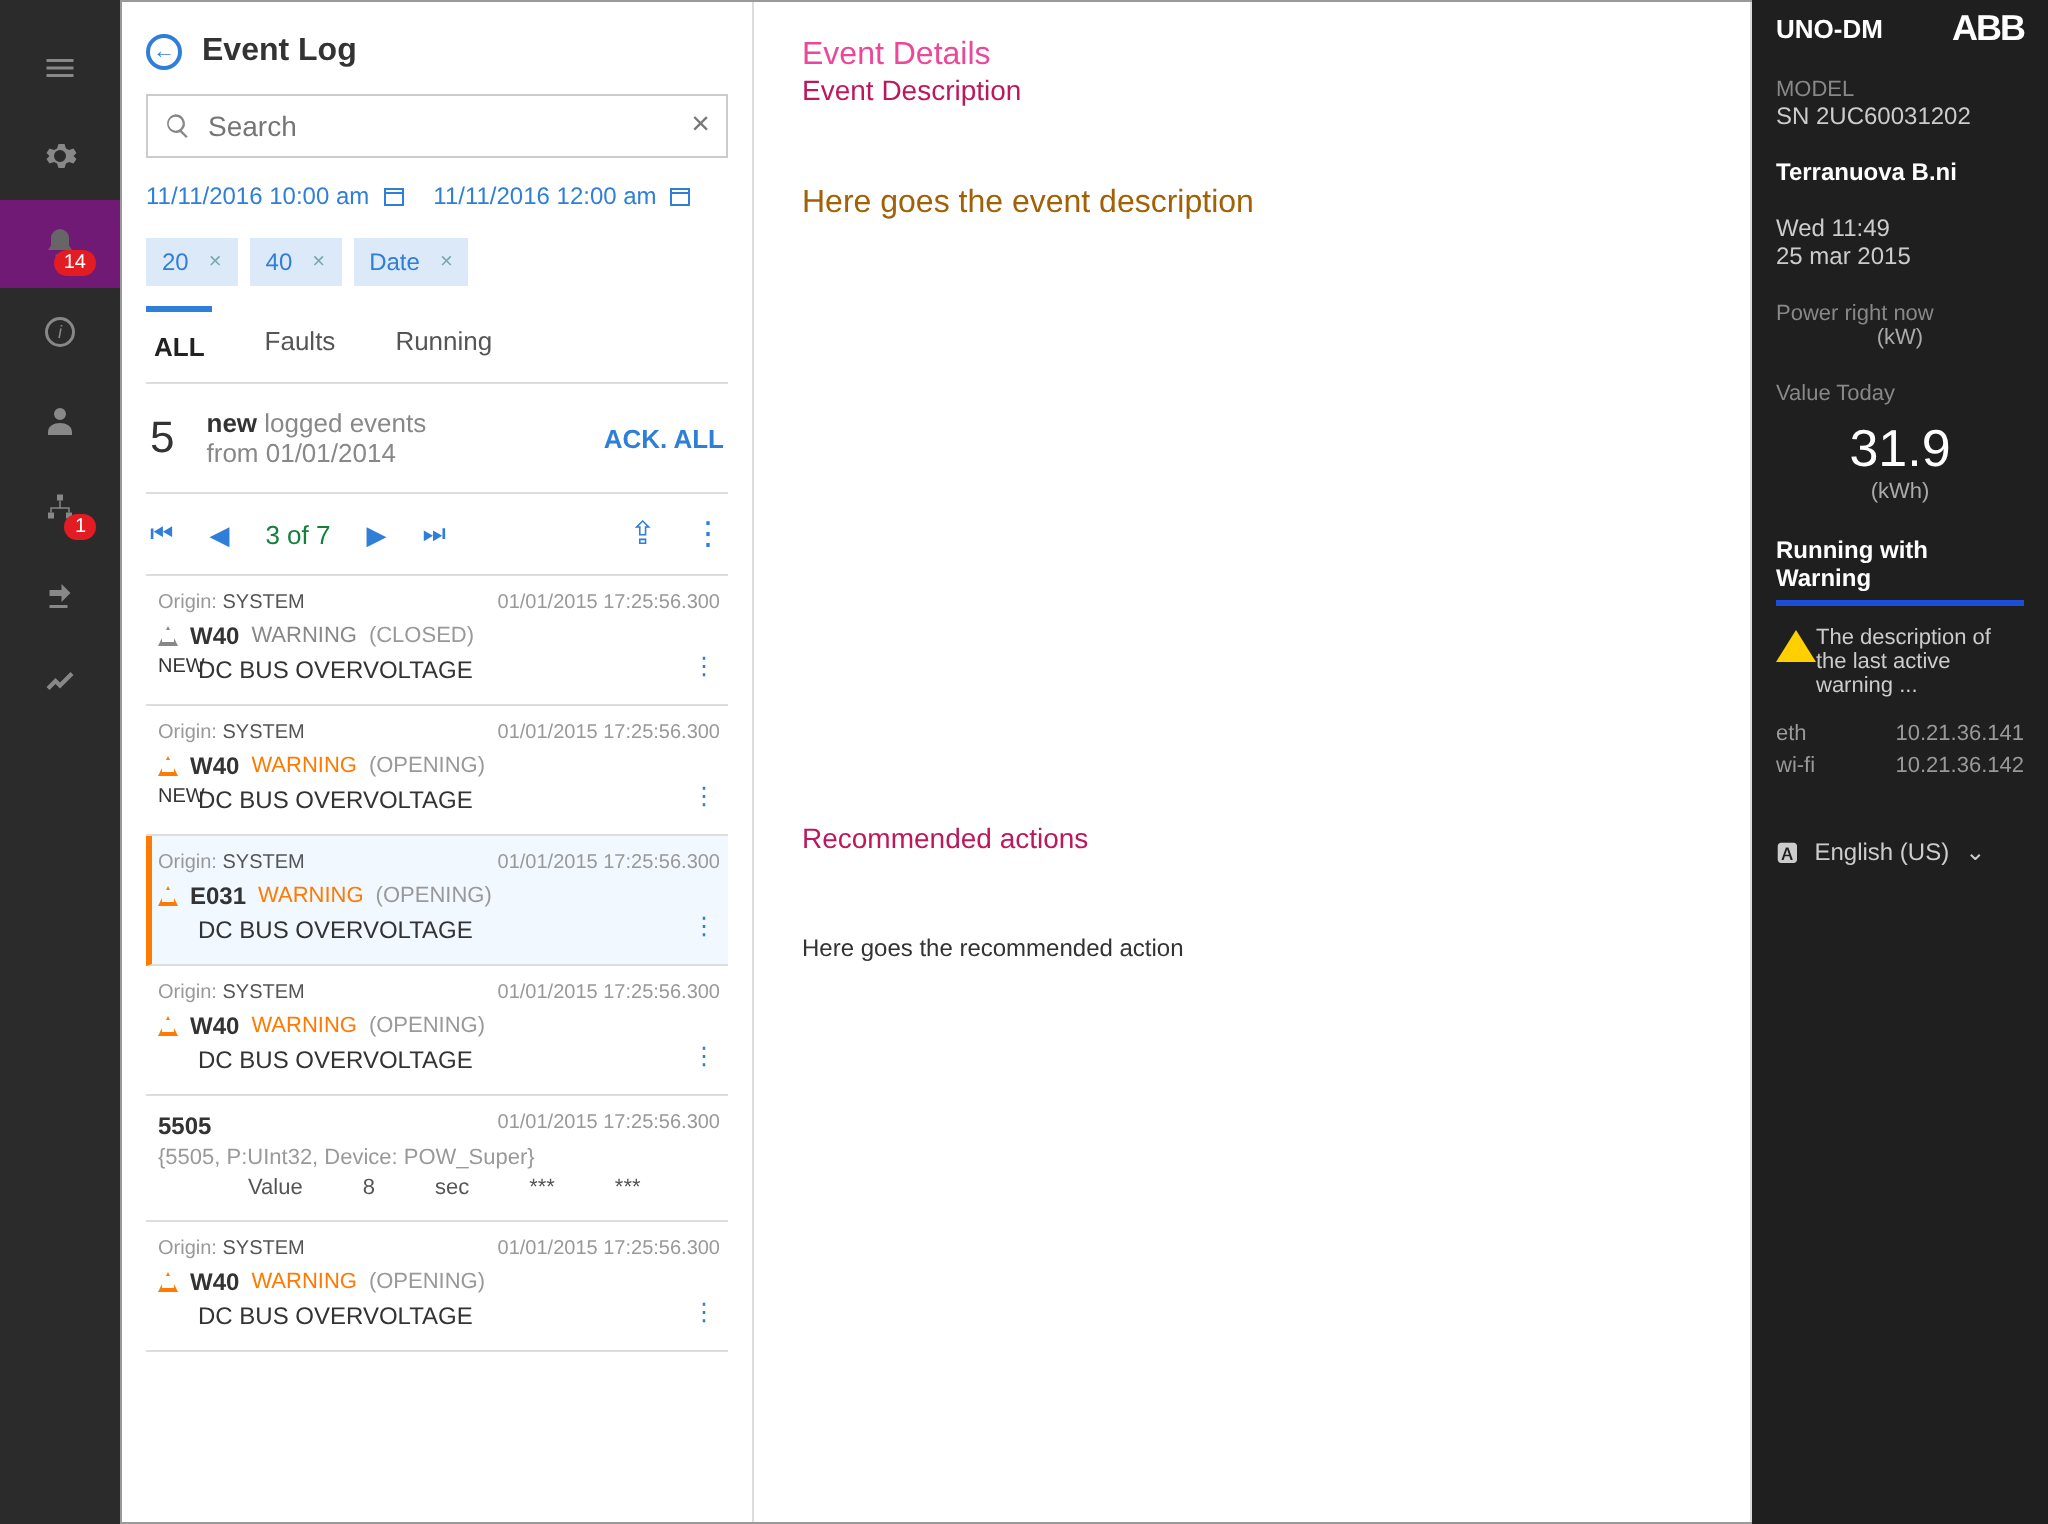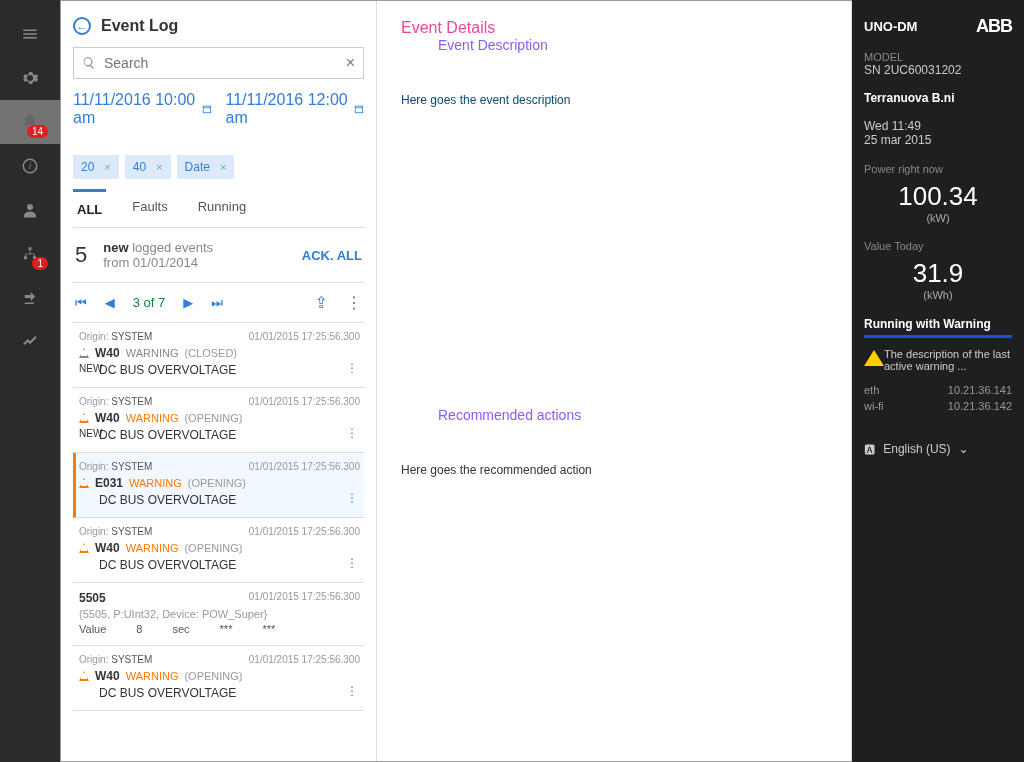--- a/index.html
+++ b/index.html
@@ -2,36 +2,36 @@
 <html><head>
 <meta charset="utf-8">
 <style>
 * { margin:0; padding:0; box-sizing:border-box; font-family:Arial,Helvetica,sans-serif; }
 body { background:#333; width:1024px; height:762px; overflow:hidden; }
 .app { display:flex; height:762px; }
 
 
 .rail { width:60px; background:#2b2b2b; display:flex; flex-direction:column; align-items:center; padding-top:12px; }
 .rail-item { width:60px; height:44px; display:flex; align-items:center; justify-content:center; position:relative; cursor:pointer; }
-.rail-item.active { background:#737373; }
+.rail-item.active { background:#701a75; }
 .rail-item svg { width:18px; height:18px; fill:#888; }
 .badge { position:absolute; bottom:6px; right:12px; background:#e31b23; color:#fff; font-size:10px; border-radius:8px; padding:1px 5px; }
 
 
 .main { flex:1; background:#fff; display:flex; border:1px solid #999; border-right:none; }
 
 
 .col-log { width:316px; border-right:1px solid #ddd; padding:16px 12px 0 12px; display:flex; flex-direction:column; }
 .col-log h2 { font-size:16px; font-weight:600; color:#333; display:flex; align-items:center; margin-bottom:12px; }
 .back-ico { width:18px; height:18px; border:2px solid #2f7ed8; border-radius:50%; display:inline-flex; align-items:center; justify-content:center; margin-right:10px; color:#2f7ed8; font-size:11px; }
 .search { display:flex; align-items:center; border:1px solid #ccc; padding:6px 8px; margin-bottom:12px; }
 .search svg{ width:14px;height:14px;fill:#888; margin-right:8px;}
 .search input{ flex:1; border:none; outline:none; font-size:14px; color:#888; }
 .search .x{ color:#777; font-size:16px; cursor:pointer; }
-.date-row{ display:flex; gap:14px; font-size:16px; color:#2f7ed8; margin-bottom:28px;}
+.date-row{ display:flex; gap:14px; font-size:12px; color:#2f7ed8; margin-bottom:14px;}
 .date-row span{ display:flex; align-items:center; gap:6px; cursor:pointer;}
 .cal{ width:12px;height:12px; fill:#2f7ed8;}
 .chips{ display:flex; gap:6px; margin-bottom:10px;}
 .chip{ background:#dce9f8; color:#2f7ed8; font-size:12px; padding:5px 8px; display:flex; align-items:center; gap:10px; cursor:pointer;}
 .chip .cx{ color:#7aa; font-size:11px; }
 .tabs{ display:flex; gap:22px; border-bottom:1px solid #ddd; font-size:13px; color:#555; }
 .tab{ padding:10px 4px; cursor:pointer; }
 .tab.active{ border-top:3px solid #2f7ed8; font-weight:700; color:#222; }
 .summary{ display:flex; align-items:center; justify-content:space-between; padding:12px 2px; border-bottom:1px solid #ddd;}
 .summary .big{ font-size:22px; font-weight:300; color:#333; margin-right:8px;}
@@ -55,31 +55,31 @@
 .wcode{ font-weight:700; }
 .wtype{ font-weight:400; color:#888; font-size:11px;}
 .wtype.orange{ color:#ff7a00;}
 .state{ color:#999; font-size:11px;}
 .evt .kb{ position:absolute; right:6px; bottom:12px; color:#2f7ed8; font-size:12px; cursor:pointer;}
 .evt .kb::after{content:"⋮";}
 .datarow{ border-bottom:1px solid #ddd; padding:8px 4px 10px 6px; font-size:11px;}
 .datarow .r1{ display:flex; justify-content:space-between; color:#333; font-size:12px;}
 .datarow .r1 .ts{ color:#999; font-size:10px;}
 .datarow .r2{ color:#999; font-size:11px; margin:3px 0;}
-.datarow .r3{ display:flex; gap:30px; font-size:11px; color:#555;}
+.datarow .r3{ display:flex; gap:30px; font-size:11px; color:#555;margin-left:45px;}
 
 
 .col-det{ flex:1; padding:18px 24px; border-right:1px solid #ddd; }
 .col-det h2{ font-size:16px; font-weight:400; color:#ec4899; }
-.sect-title{ font-size:14px; color:#8b5cf6; margin-bottom:40px;margin-left:37px;}
-.sect-body{ font-size:12px; color:#0c4a6e; margin-bottom:300px;}
+.sect-title{ font-size:14px; color:#be185d; margin-bottom:40px;}
+.sect-body{ font-size:16px; color:#a16207; margin-bottom:300px;}
 .sect-body2{ font-size:12px; color:#333;}
 
 
-.panel{ width:172px; background:#1f1f1f; color:#ccc; padding:16px 12px; font-size:12px; position:relative;}
+.panel{ width:148px; background:#1f1f1f; color:#ccc; padding:4px 12px; font-size:12px; position:relative;}
 .panel .brand{ display:flex; justify-content:space-between; align-items:center; margin-bottom:14px;}
 .panel .brand b{ color:#fff; font-size:13px;}
 .logo{ color:#fff; font-weight:900; font-size:18px; letter-spacing:-1px;}
 .lbl{ color:#888; font-size:11px; margin-top:10px;}
 .val{ color:#ccc; font-size:12px;}
 .big-num{ color:#fff; font-size:26px; font-weight:300; text-align:center; margin-top:6px;}
 .unit{ text-align:center; color:#aaa; font-size:11px;}
 .status{ color:#fff; font-weight:700; border-bottom:3px solid #1d4ed8; padding-bottom:4px; margin-top:16px; font-size:12px;}
 .warn-row{ display:flex; gap:0; margin-top:10px; font-size:11px; color:#ccc;}
 .warn-tri{ width:0;height:0;border-left:10px solid transparent;border-right:10px solid transparent;border-bottom:16px solid #ffcf00; margin-top:2px;}
@@ -324,21 +324,20 @@
     <div class="brand">
         <b>UNO-DM</b>
         <span class="logo">ABB</span>
       </div>
     <div class="lbl">MODEL</div>
     <div class="val">SN 2UC60031202</div>
     <div class="val" style="color:#fff;font-weight:700;margin-top:14px">Terranuova B.ni</div>
     <div class="val" style="margin-top:14px">Wed 11:49</div>
     <div class="val">25 mar 2015</div>
     <div class="lbl" style="margin-top:16px">Power right now</div>
-    <div class="big-num">100.34</div>
     <div class="unit">(kW)</div>
     <div class="lbl" style="margin-top:16px">Value Today</div>
     <div class="big-num">31.9</div>
     <div class="unit">(kWh)</div>
     <div class="status">Running with Warning</div>
     <div class="warn-row">
         <div class="warn-tri"></div>
         <div>The description of the last active warning ...</div>
       </div>
     <div class="net">

